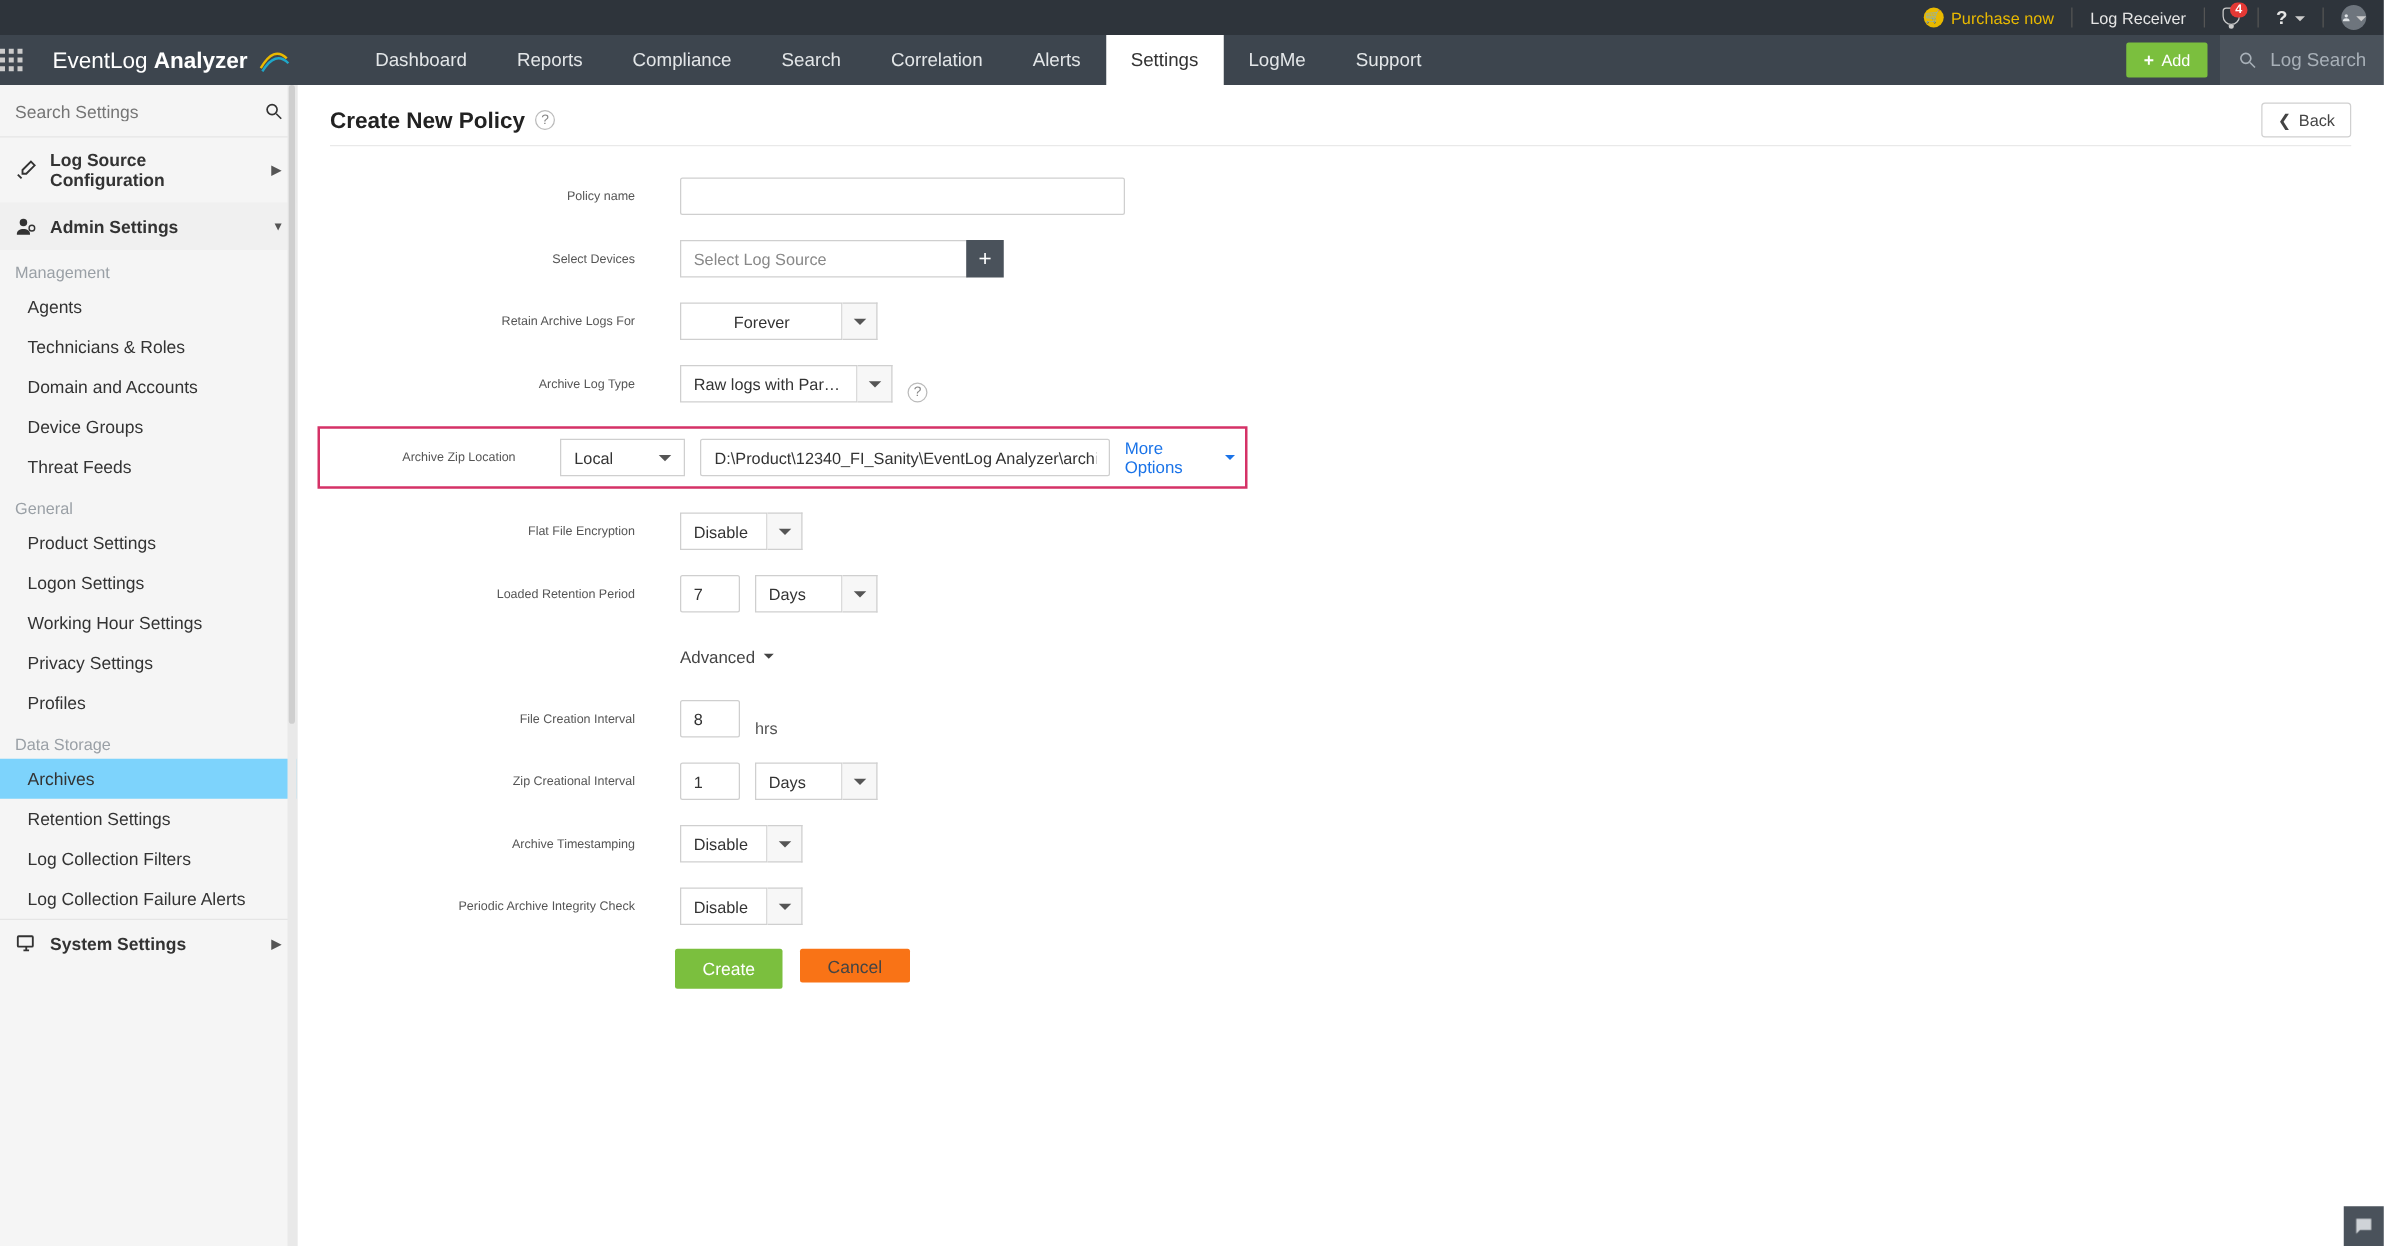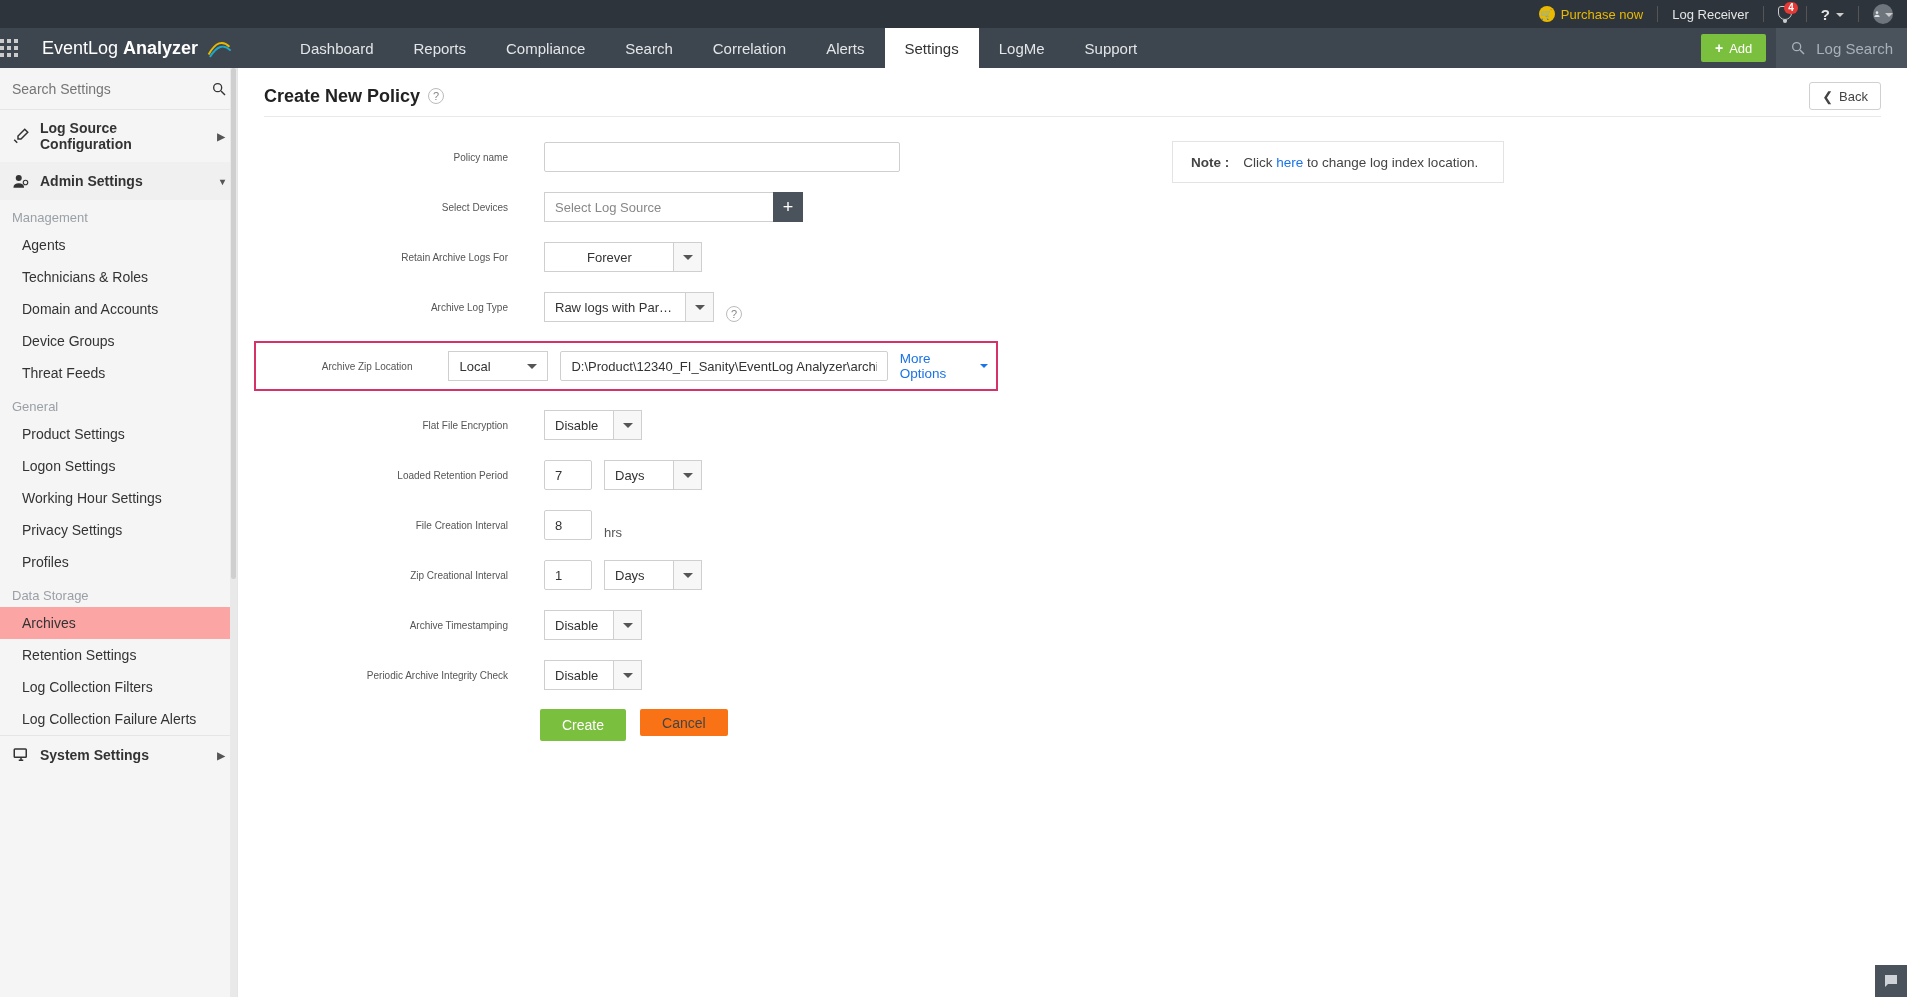--- a/index.html
+++ b/index.html
@@ -130,21 +130,21 @@
   .side-cat .chev { margin-left:auto; font-size:10px; color:#555;}
   .side-cat.expanded { background:#f0f0f0; }
   .side-icon { width:18px; height:18px; display:inline-flex; align-items:center; justify-content:center;}
   .side-icon svg { width:18px; height:18px; fill:#333; }
   .side-group-title {
     padding:10px 12px 4px; color:#9aa0a6; font-size:13px;
   }
   .side-item {
     padding:8px 12px 8px 22px; font-size:14px; color:#333; cursor:pointer;
   }
-  .side-item.active { background:#fca5a5; }
+  .side-item.active { background:#7dd3fc; }
 
   
   .content { flex:1; padding:14px 26px; position:relative; overflow:hidden;}
   .page-head {
     display:flex; align-items:center; border-bottom:1px solid #e9e9e9; padding-bottom:6px;
   }
   .page-title { font-size:18px; font-weight:600; color:#222; margin-right:8px;}
   .qmark {
     width:16px; height:16px; border:1px solid #bbb; color:#888; border-radius:50%;
     display:inline-flex; align-items:center; justify-content:center; font-size:11px;
@@ -459,20 +459,28 @@
             <input class="txt-in num" value="7" style="">
             <div class="sel-wrap">
               <div class="sel-btn" style="min-width:70px;">
                 <span>Days</span>
               </div>
               <div class="sel-caret-box"></div>
             </div>
           </div>
         </div>
 
+        <div class="frow">
+          <div class="flabel"></div>
+          <div class="fctrl">
+            <span class="caret-dark caret-tiny">
+              <span>Advanced</span>
+            </span>
+          </div>
+        </div>
 
         <div class="frow">
           <div class="flabel">File Creation Interval</div>
           <div class="fctrl">
             <input class="txt-in num" value="8" style="">
             <span class="hint-txt">hrs</span>
           </div>
         </div>
 
         <div class="frow">
@@ -512,28 +520,20 @@
           </div>
         </div>
 
         <div class="actions">
           <button class="btn-primary">Create</button>
           <button class="btn-secondary">Cancel</button>
         </div>
 
       </div>
 
-      <div>
-        <div class="note-box">
-          <b>Note :</b>
-          <span>
-            <span>Click </span><a>here</a><span> to change log index location.</span>
-          </span>
-        </div>
-      </div>
     </div>
   </div>
 </div>
 
 <div class="chat-fab">
   <svg viewBox="0 0 24 24">
       <path d="M4 4h16v12H8l-4 4z"></path>
     </svg>
 </div>
 

